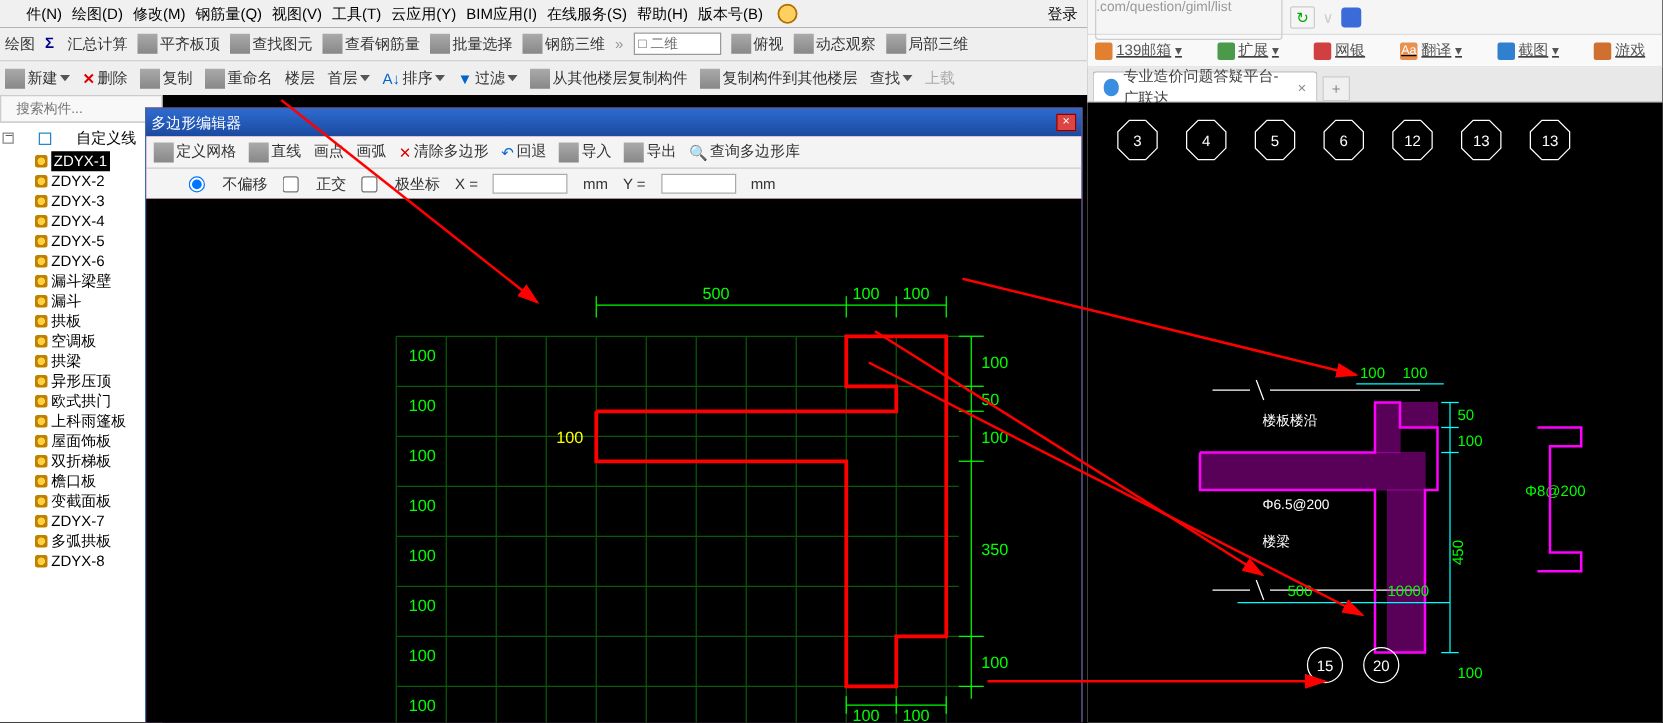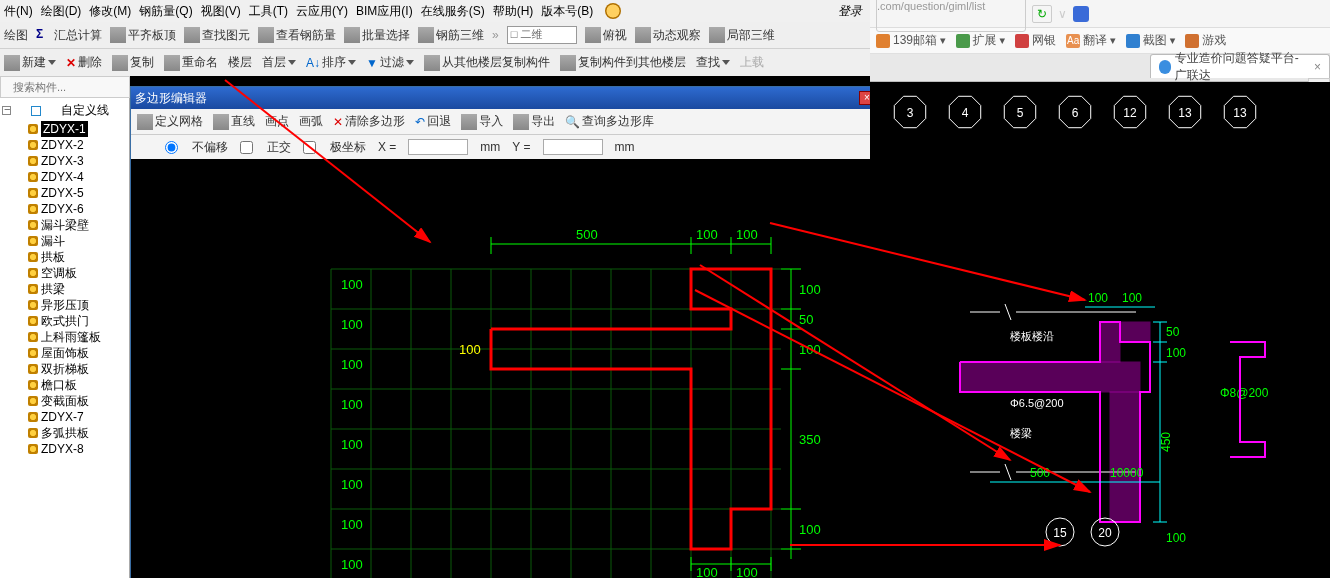--- a/index.html
+++ b/index.html
@@ -1,21 +1,21 @@
 <!DOCTYPE html>
 <html><head>
 <meta charset="utf-8">
 <style>
 * { margin: 0; padding: 0; box-sizing: border-box; font-family: "Microsoft YaHei", SimSun, sans-serif; font-size: 12px; }
 body { width: 1330px; height: 578px; background: #000; overflow: hidden; position: relative; }
 
 
-.menubar { position: absolute; left: 0; top: 0; width: 870px; height: 22px; background: #f0f0f0; display: flex; align-items: center; padding-left: 4px; color: #000; }
+.menubar { position: absolute; left: 0; top: 0; width: 870px; height: 22px; background: #f0f0f0; display: flex; align-items: center; padding-left: 21px; color: #000; }
 .menubar span { margin-right: 8px; cursor: default; }
-.menubar .login { margin-left: auto; margin-right: 8px; font-style: italic; }
+.menubar .login { margin-left: auto; margin-right: 8px; }
 .menubar .face { width: 16px; height: 16px; background: radial-gradient(circle,#ffd060 55%,#b07000 60%); border-radius: 50%; margin-left: 4px; }
 
 
 .tbar1 { position: absolute; left: 0; top: 22px; width: 870px; height: 26px; background: #efefef; display: flex; align-items: center; padding-left: 4px; gap: 8px; color: #333; }
 .tbar1 .itm { display: flex; align-items: center; gap: 2px; }
 .ico { width: 16px; height: 16px; display: inline-block; }
 .ico-sigma::before { content: "Σ"; color: #008; font-weight: bold; }
 .ico-bar { background: linear-gradient(#aaa,#888); }
 .drop { width: 70px; height: 18px; border: 1px solid #999; background: #fff; font-size: 11px; padding-left: 3px; color: #666; }
 
@@ -32,21 +32,21 @@
 .tree-root { display: flex; align-items: center; gap: 20px; margin-bottom: 2px; }
 .tree-root .box { width: 9px; height: 9px; border: 1px solid #888; position: relative; }
 .tree-root .box::before { content: "−"; position: absolute; top: -4px; left: 1px; font-size: 11px; color: #555; }
 .tree-root .icn { width: 10px; height: 10px; border: 1px solid #28c; }
 .tree ul { list-style: none; padding-left: 26px; }
 .tree li { line-height: 16px; display: flex; align-items: center; gap: 3px; white-space: nowrap; }
 .tree li .dot { width: 10px; height: 10px; background: radial-gradient(circle,#ffd040 40%,#c08000 45%); border-radius: 2px; }
 .tree li.sel span.lbl { background: #000000; color: #fff; padding: 0 2px; }
 
 
-.editor { position: absolute; left: 130px; top: 86px; width: 750px; height: 492px; background: #be185d; border: 1px solid #3a6ea5; }
+.editor { position: absolute; left: 116px; top: 86px; width: 750px; height: 492px; background: #be185d; border: 1px solid #3a6ea5; }
 .editor-title { height: 22px; background: linear-gradient(#2e6bd0,#1a4aa0); color: #fff; display: flex; align-items: center; padding: 0 4px; justify-content: space-between; }
 .editor-title .close { width: 16px; height: 14px; background: #d44; border: 1px solid #800; color: #fff; text-align: center; line-height: 12px; font-size: 10px; }
 .editor-tb1 { height: 26px; background: #f4f4f4; display: flex; align-items: center; gap: 10px; padding-left: 6px; border-bottom: 1px solid #ccc; }
 .editor-tb1 .itm { display: flex; align-items: center; gap: 2px; color: #333; }
 .editor-tb2 { height: 24px; background: #f4f4f4; display: flex; align-items: center; gap: 12px; padding-left: 34px; color: #333; }
 .editor-tb2 label { display: flex; align-items: center; gap: 14px; }
 .editor-tb2 input[type=text] { width: 60px; height: 16px; border: 1px solid #aaa; }
 .editor-canvas { position: relative; width: 100%; height: 420px; background: #000; overflow: hidden; }
 
 
@@ -57,31 +57,31 @@
 
 
 .browser { position: absolute; left: 870px; top: 0; width: 460px; height: 578px; background: #fff; }
 .addrbar { height: 28px; background: #f5f5f5; border-bottom: 1px solid #ddd; display: flex; align-items: center; padding: 0 6px; gap: 6px; }
 .addrbar .url { flex: 0 0 150px; height: 36px; border: 1px solid #ccc; border-radius: 3px; padding-left: 0; color: #999; font-size: 11px; line-height: 18px; overflow: hidden; }
 .addrbar .refresh { width: 20px; height: 18px; color: #0a0; border: 1px solid #ccc; text-align: center; line-height: 16px; border-radius: 2px; }
 .addrbar .sep { color: #ccc; }
 .addrbar .dogicon { width: 16px; height: 16px; background: #3a6bd8; border-radius: 3px; }
 .addrbar .search { flex: 1; height: 20px; border: 1px solid #ccc; padding-left: 4px; color: #999; font-size: 11px; line-height: 18px; }
 
-.favbar { height: 26px; background: #f9f9f9; border-bottom: 1px solid #e0e0e0; display: flex; align-items: center; padding-left: 6px; gap: 10px; }
+.favbar { height: 26px; background: #f9f9f9; border-bottom: 1px solid #e0e0e0; display: flex; align-items: center; padding-left: 6px; gap: 28px; text-decoration: underline; }
 .favbar .fav { display: flex; align-items: center; gap: 3px; color: #555; font-size: 11px; white-space: nowrap; }
 .favbar .fav .fi { width: 14px; height: 14px; border-radius: 2px; }
 .fi-mail { background: #e08030; }
 .fi-ext { background: #4a9a4a; }
 .fi-bank { background: #d04040; }
 .fi-trans { background: #e89050; color: #fff; font-size: 10px; text-align: center; line-height: 14px; }
 .fi-shot { background: #3080d0; }
 .fi-game { background: #d07030; }
 
-.tabbar { height: 28px; background: #e8e8e8; display: flex; align-items: flex-end; padding-left: 4px; border-bottom: 1px solid #bbb; flex-direction: column; }
+.tabbar { height: 28px; background: #e8e8e8; display: flex; align-items: flex-end; padding-left: 4px; border-bottom: 1px solid #bbb; }
 .tabbar .tab { height: 24px; background: #fff; border: 1px solid #bbb; border-bottom: none; border-radius: 3px 3px 0 0; padding: 0 8px; display: flex; align-items: center; gap: 4px; font-size: 11px; color: #444; max-width: 180px; }
 .tabbar .tab .ti { width: 14px; height: 14px; background: #3a8ee0; border-radius: 7px; }
 .tabbar .tab .tx { width: 8px; color: #888; }
 .tabbar .newtab { width: 22px; height: 20px; border: 1px solid #ccc; background: #f0f0f0; margin-left: 4px; text-align: center; color: #888; line-height: 18px; }
 
 .cadview { position: absolute; left: 0; top: 82px; width: 460px; height: 496px; background: #000; }
 .cadview svg { width: 100%; height: 100%; }
 .cad-cyan { stroke: #00ffff; fill: none; stroke-width: 1; }
 .cad-mag { stroke: #ff00ff; fill: none; stroke-width: 2; }
 .cad-mag-fill { fill: #ff00ff; opacity: 0.35; stroke: #ff00ff; }

